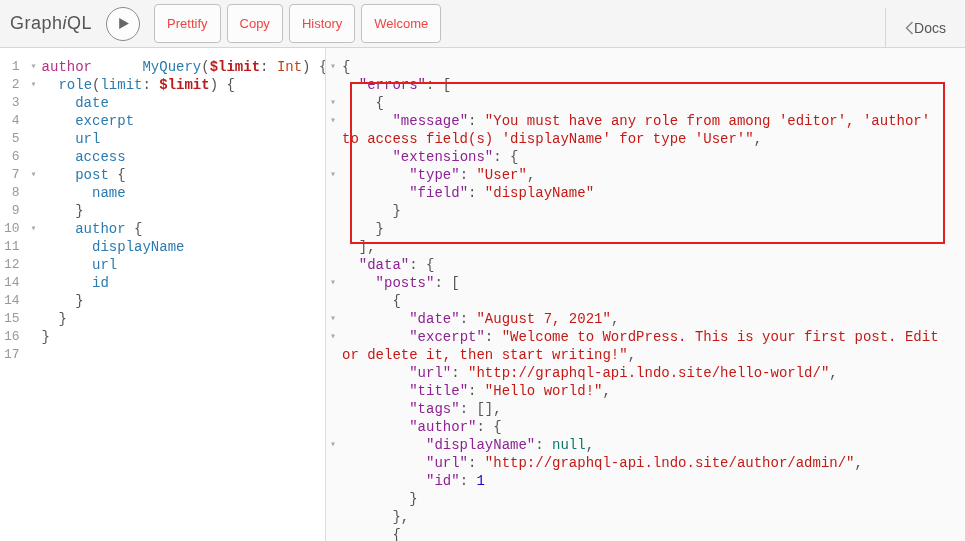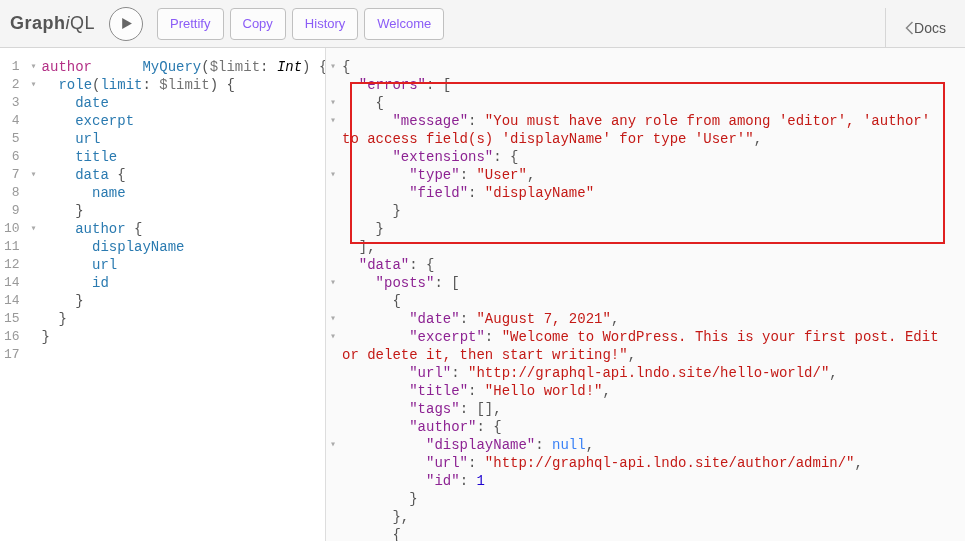--- a/index.html
+++ b/index.html
@@ -9,40 +9,40 @@
   .topbar {
     height: 48px;
     background: #f5f5f5;
     border-bottom: 1px solid #d6d6d6;
     display: flex;
     align-items: center;
     padding: 0 10px;
     position: relative;
   }
   .logo { font-size: 18px; color: #555; letter-spacing: 0.5px; margin-right: 14px; display: flex; align-items: baseline; }
-  .logo .g1 { font-weight: 700; }
+  .logo .g1 { font-weight: 400; }
   .logo .i  { font-style: italic; font-weight: 300; }
   .logo .g2 { font-weight: 400; }
 
   .play-btn {
     width: 34px; height: 34px; border-radius: 50%;
     border: 1.5px solid #8a8a8a; background: #fdfdfd;
     display: flex; align-items: center; justify-content: center;
     margin-right: 14px; cursor: pointer;
   }
   .play-btn svg { width: 13px; height: 13px; }
 
   .btn {
-    height: 32px;
+    height: 39px;
     padding: 0 12px;
     background: #fcfcfc;
     border: 1px solid #c0c0c0;
     border-radius: 4px;
     font-size: 13px;
-    color: #8b5cf6;
+    color: #ef4444;
     margin-right: 6px;
     cursor: pointer;
     display: flex; align-items: center;
   }
 
   .docs {
     position: absolute;
     right: 0; top: 8px; bottom: 0;
     width: 80px;
     border-left: 1px solid #d6d6d6;
@@ -108,27 +108,27 @@
     white-space: pre-wrap;
     word-break: break-word;
     color: #444;
     flex: 1;
     overflow: hidden;
     position: relative;
   }
 
   .kw   { color: #b33086; }   
   .def  { color: #2a7ab0; padding-left: 42px; }   
-  .var  { color: #737373; }
+  .var  { color: #b91c1c; font-weight: bold; }
   .attr { color: #2a7ab0; }
-  .type { color: #000000; font-style: italic; }   
+  .type { color: #c2410c; }   
   .prop { color: #8d2393; }   
   .str  { color: #c41a16; }   
   .num  { color: #1c00cf; }   
-  .null { color: #3b82f6; }
+  .null { color: #0f766e; }
   .punct{ color: #555; }
   .brace{ color: #555; }
 
   .red-box {
     position: absolute;
     border: 2px solid #e02020;
     pointer-events: none;
   }
 </style>
 </head>
@@ -196,22 +196,22 @@
         <div></div>
         <div></div>
         <div></div>
         <div></div>
       </div>
     <div class="code" id="left-code"><span class="kw">author</span> <span class="def">MyQuery</span><span class="punct">(</span><span class="var">$limit</span><span class="punct">: </span><span class="type">Int</span><span class="punct">) {</span>
   <span class="attr">role</span><span class="punct">(</span><span class="attr">limit</span><span class="punct">: </span><span class="var">$limit</span><span class="punct">) {</span>
     <span class="attr">date</span>
     <span class="attr">excerpt</span>
     <span class="attr">url</span>
-    <span class="attr">title</span>
-    <span class="attr">data</span><span class="punct"> {</span>
+    <span class="attr">access</span>
+    <span class="attr">post</span><span class="punct"> {</span>
       <span class="attr">name</span>
     <span class="punct">}</span>
     <span class="attr">author</span><span class="punct"> {</span>
       <span class="attr">displayName</span>
       <span class="attr">url</span>
       <span class="attr">id</span>
     <span class="punct">}</span>
   <span class="punct">}</span>
 <span class="punct">}</span>
 </div>

